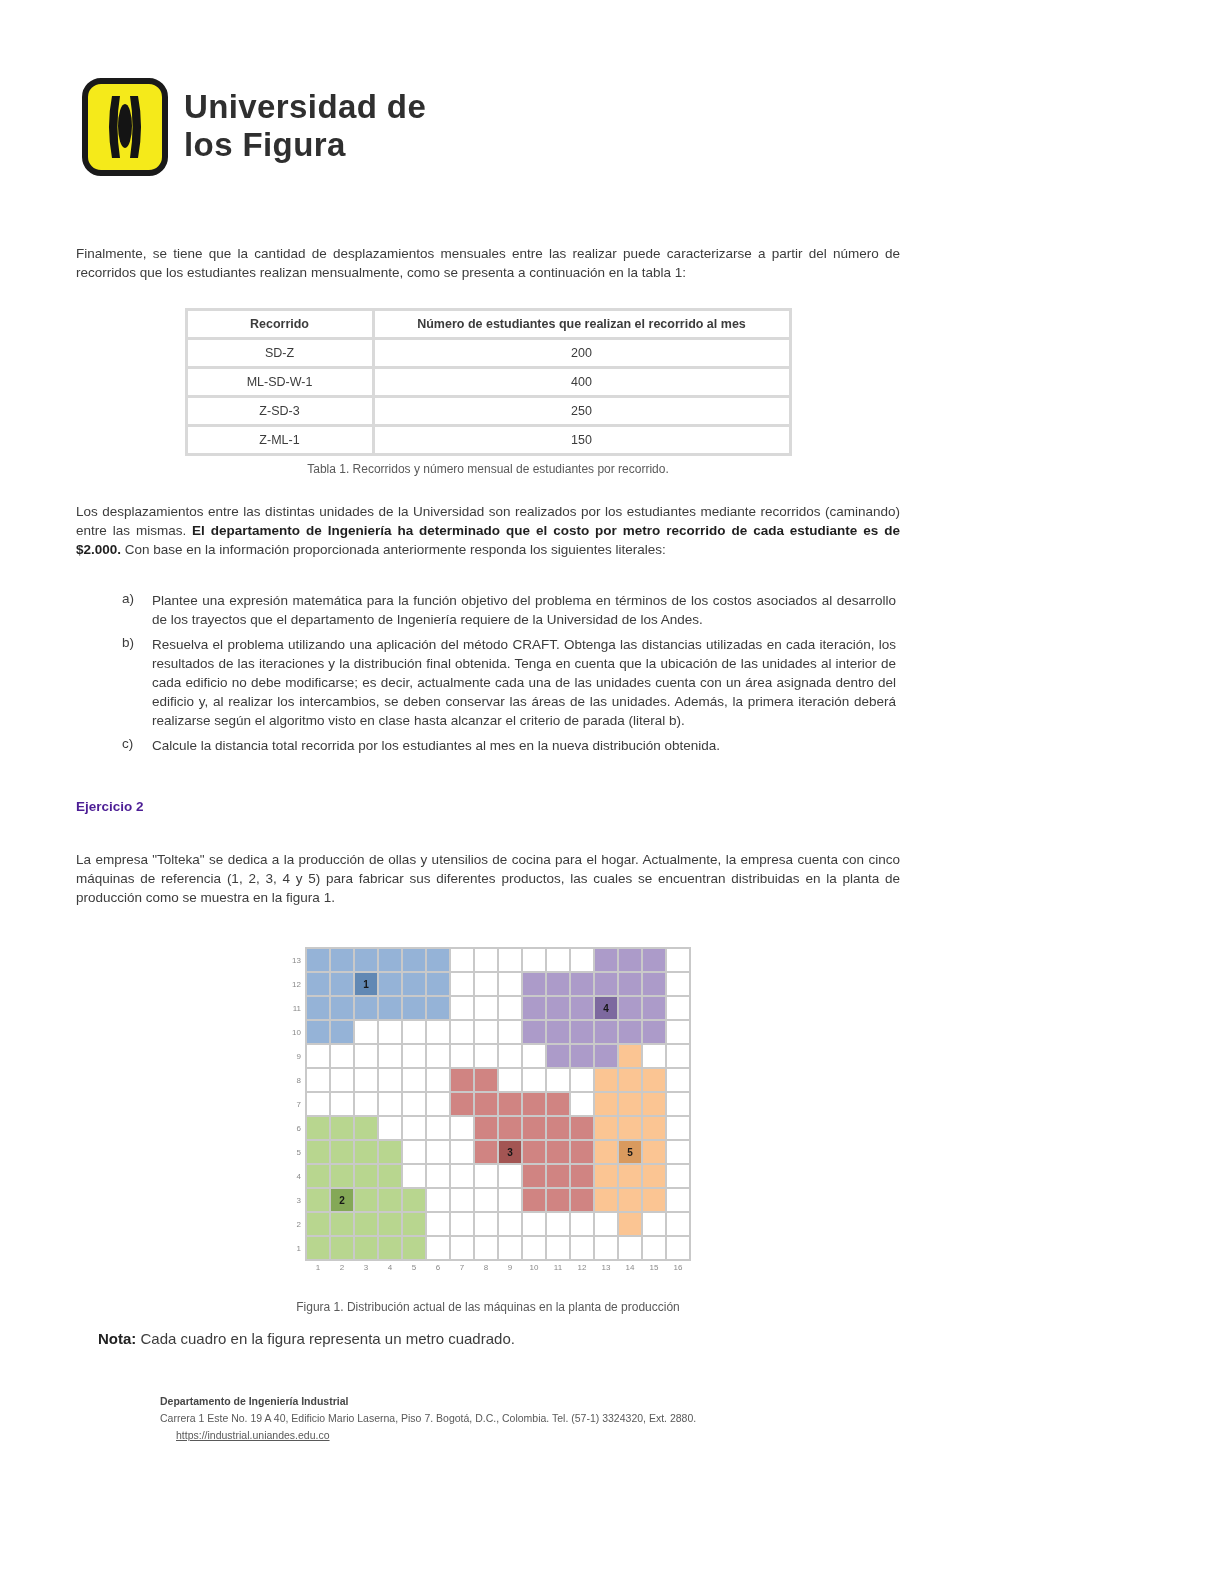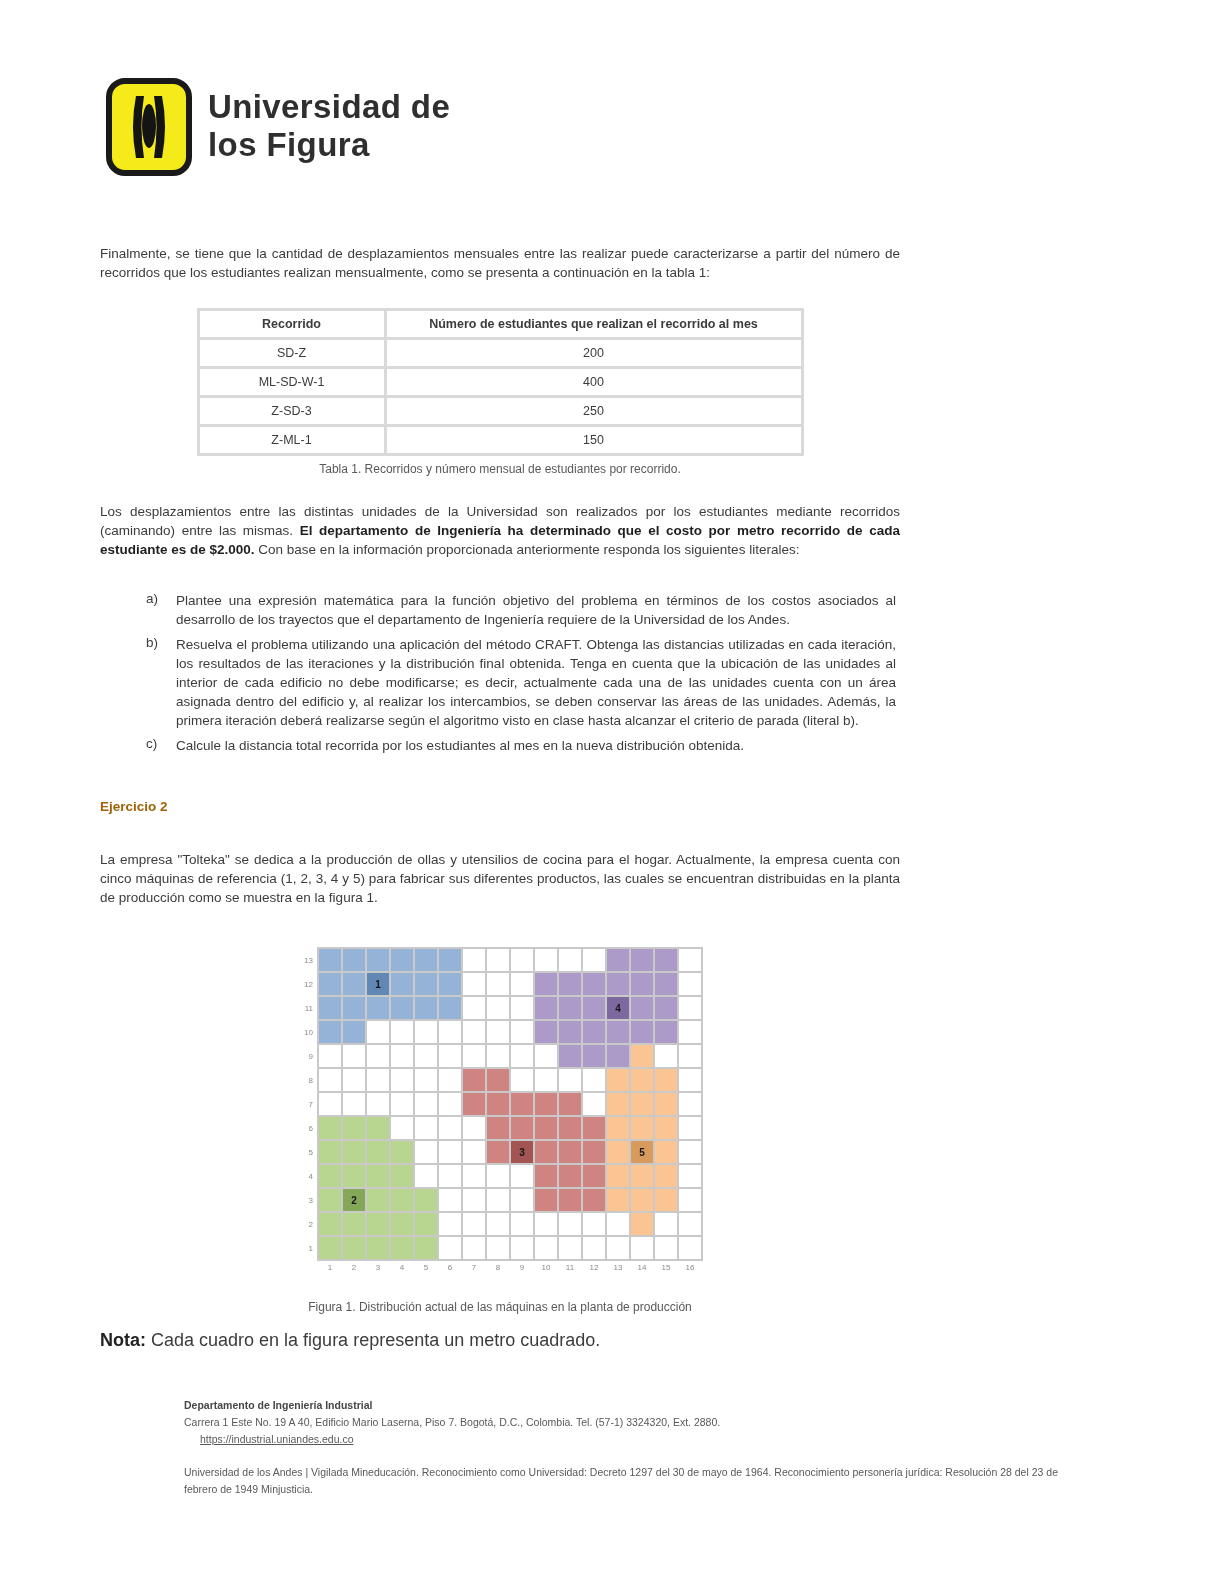--- a/index.html
+++ b/index.html
@@ -1,18 +1,18 @@
 <!DOCTYPE html>
 <html><head>
 <meta charset="utf-8">
 <style>
   html,body{margin:0;padding:0;background:#ffffff;}
   .page{
     width:996px;min-height:1584px;box-sizing:border-box;
-    padding:78px 96px 40px 100px;
+    padding:78px 96px 40px 76px;
     font-family:"Liberation Sans", sans-serif;color:#3c3c3c;
     position:relative;background:#fff;
   }
   
   .logo-row{display:flex;gap:16px;align-items:flex-start;height:102px;margin-left:6px;}
   .logo-emblem svg{width:86px;height:98px;display:block;}
   .logo-text{font-size:33px;font-weight:bold;color:#2f2f2f;line-height:38px;margin-top:10px;letter-spacing:.4px;}
   
   .p{font-size:13.5px;line-height:19px;text-align:justify;color:#3c3c3c;}
   .p1{margin-top:64px;}
@@ -25,33 +25,33 @@
   th,td{border:3px solid #d9d9d9;font-size:12.5px;color:#3c3c3c;padding:2px 8px;height:22px;background:#fff;}
   th{font-weight:bold;text-align:center;}
   td.route{width:168px;text-align:center;}
   td.count{width:398px;text-align:center;}
   .caption{font-size:12px;color:#595959;margin-top:6px;text-align:center;}
   
   .list{margin:32px 0 0 46px;padding:0;}
   .list-item{display:flex;margin-bottom:6px;}
   .marker{width:30px;flex:none;font-size:13.5px;color:#3c3c3c;}
   .item-text{flex:1;font-size:13.5px;line-height:19px;text-align:justify;color:#3c3c3c;padding-right:4px;}
-  .h-ex{margin-top:44px;font-weight:bold;font-size:13.5px;color:#a16207;}
+  .h-ex{margin-top:44px;font-weight:bold;font-size:13.5px;color:#4c1d95;}
   
   .figure{margin-top:40px;display:flex;flex-direction:column;align-items:center;}
   .plot-row{display:flex;align-items:flex-start;}
   .y-axis{display:flex;flex-direction:column;margin-right:4px;padding-top:2px;}
   .y-tick{height:24px;width:16px;font-size:8px;color:#8a8a8a;text-align:right;line-height:24px;}
   .grid{display:grid;grid-template-columns:repeat(16,22px);grid-auto-rows:22px;gap:2px;background:#c9c9c9;padding:2px;}
   .cell{width:22px;height:22px;background:#fff;display:flex;align-items:center;justify-content:center;}
   .cell-label{font-size:10px;font-weight:bold;color:#161616;}
   .x-axis{display:flex;margin-left:20px;margin-top:2px;}
   .x-tick{width:24px;font-size:8px;color:#8a8a8a;text-align:center;}
   .fig-caption{margin-top:28px;font-size:12px;color:#595959;text-align:center;}
-  .note{margin-top:16px;font-size:18px;color:#3c3c3c;}
+  .note{margin-top:16px;font-size:15px;color:#3c3c3c;margin-left:22px;}
   .note b{color:#222;}
   
   .footer{margin:46px 0 0 84px;font-size:10.5px;color:#595959;line-height:17px;}
   .footer .dept{font-weight:bold;color:#474747;}
   .footer a{color:#595959;margin-left:16px;}
   .legal{margin-top:16px;width:910px;}
 </style>
 </head>
 <body>
 
@@ -382,16 +382,15 @@
       </div>
     <div class="fig-caption">Figura 1. Distribución actual de las máquinas en la planta de producción</div>
   </div>
 
   <p class="note"><b>Nota:</b><span> Cada cuadro en la figura representa un metro cuadrado.</span></p>
 
   <div class="footer">
     <div class="dept">Departamento de Ingeniería Industrial</div>
     <div>Carrera 1 Este No. 19 A 40, Edificio Mario Laserna, Piso 7. Bogotá, D.C., Colombia. Tel. (57-1) 3324320, Ext. 2880.</div>
     <div><a href="#">https://industrial.uniandes.edu.co</a></div>
-    <div class="legal">Universidad de los Andes | Vigilada Mineducación. Reconocimiento como Universidad: Decreto 1297 del 30 de mayo de 1964. Reconocimiento personería jurídica: Resolución 28 del 23 de febrero de 1949 Minjusticia.</div>
   </div>
 
 </div>
 
 </body></html>

